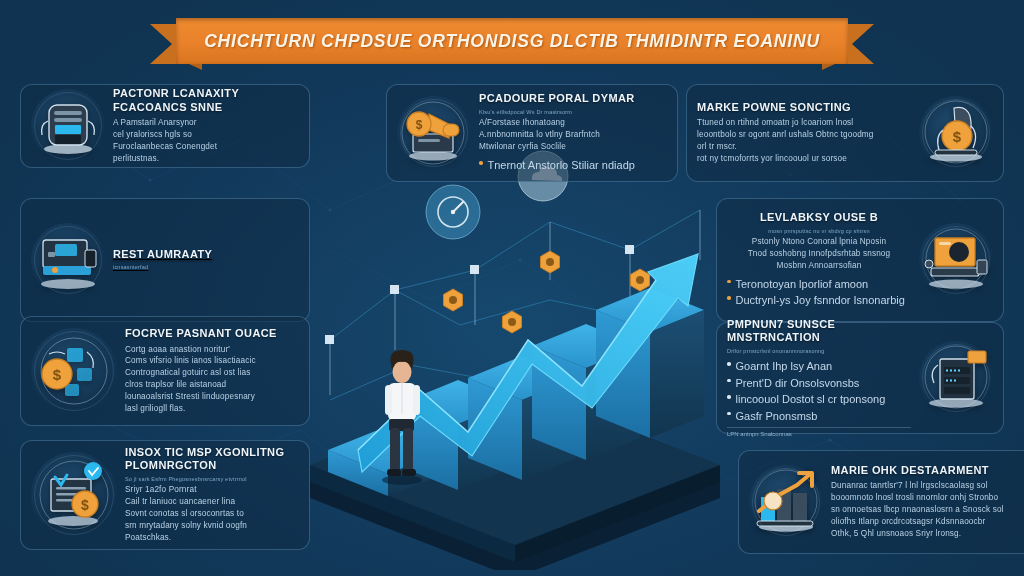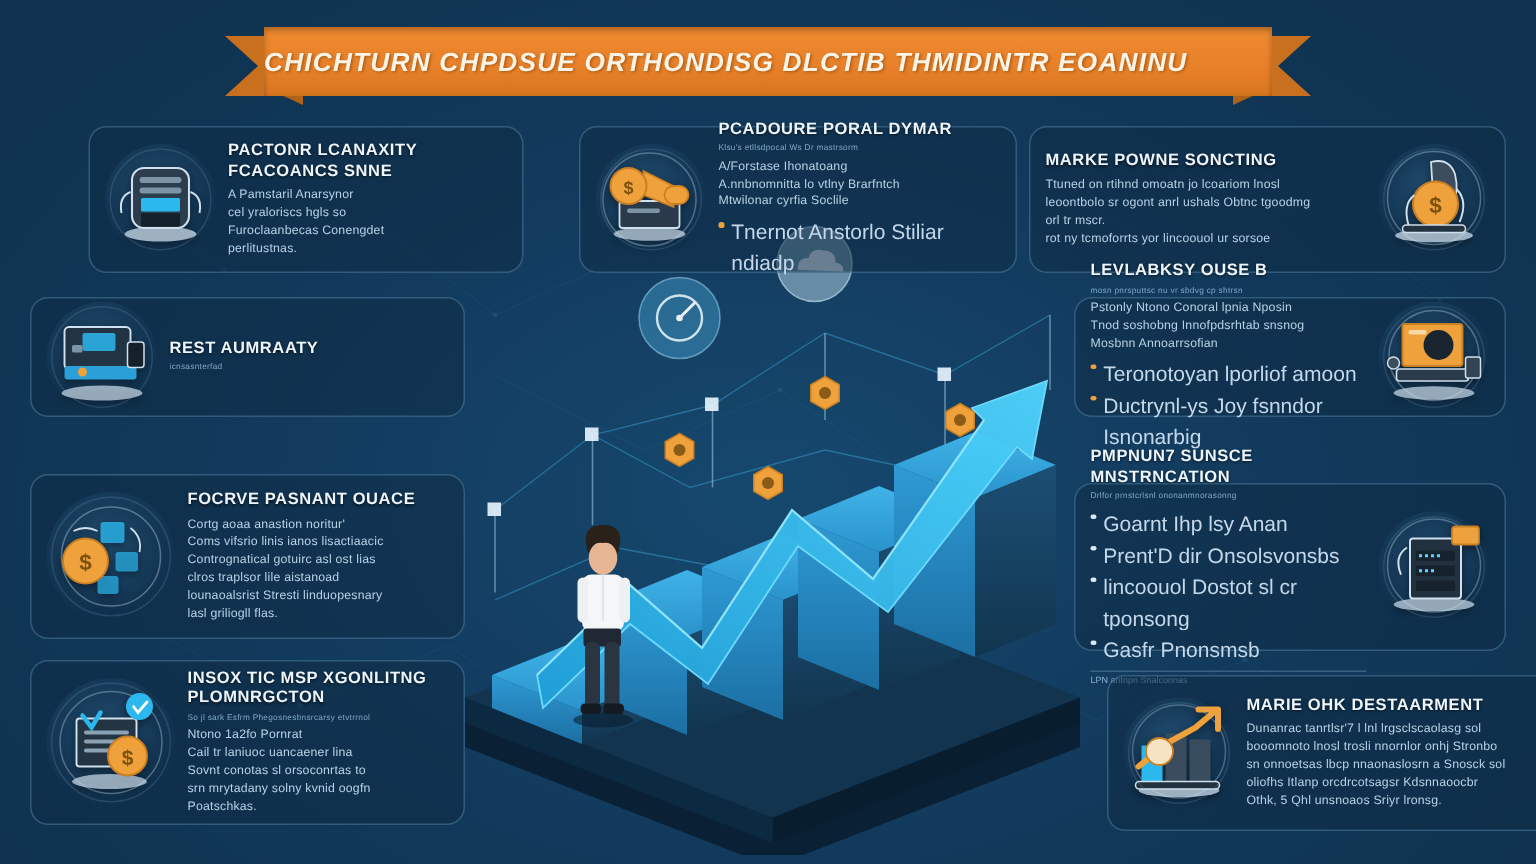--- a/index.html
+++ b/index.html
@@ -21,21 +21,21 @@
   .ribbon-wrap{position:absolute;left:150px;top:18px;width:724px;height:52px;}
   .ribbon-tail{position:absolute;top:6px;width:46px;height:40px;background:#c9701f;}
   .ribbon-tail.l{left:0;clip-path:polygon(0 0,100% 0,100% 100%,0 100%,22px 50%);}
   .ribbon-tail.r{right:0;clip-path:polygon(0 0,100% 0,calc(100% - 22px) 50%,100% 100%,0 100%);}
   .ribbon-fold{position:absolute;top:40px;width:26px;height:12px;background:#b0621a;}
   .ribbon-fold.l{left:26px;clip-path:polygon(0 0,100% 0,100% 100%);}
   .ribbon-fold.r{right:26px;clip-path:polygon(0 0,100% 0,0 100%);}
   .ribbon-main{
     position:absolute;left:26px;right:26px;top:0;height:46px;
     background:linear-gradient(180deg,#f08b30 0%,#e8812a 55%,#d9761f 100%);
-    display:flex;align-items:center;
+    display:flex;align-items:center;justify-content:center;
     box-shadow:0 2px 4px rgba(0,0,0,.3) inset;
   }
   .ribbon-title{
     color:#fdf4e8;font-size:17.5px;font-weight:bold;letter-spacing:.8px;
     font-style:italic;text-transform:uppercase;white-space:nowrap;
     text-shadow:1px 1px 2px rgba(120,60,0,.55);
     filter:blur(.35px);
   }
 
   
@@ -63,21 +63,21 @@
     filter:blur(.4px);letter-spacing:.2px;
   }
   .p-body{filter:blur(.35px);}
   .p-line{
     color:#b9d2e6;font-size:8.2px;line-height:1.45;letter-spacing:.15px;
     white-space:nowrap;overflow:hidden;text-overflow:clip;
   }
   .p-bullets{margin-top:4px;}
   .p-bullet{
     display:flex;align-items:flex-start;gap:5px;
-    color:#c4d8ea;font-size:14px;line-height:1.5;filter:blur(.35px);
+    color:#c4d8ea;font-size:11px;line-height:1.5;filter:blur(.35px);
   }
   .dot{flex:0 0 auto;width:3.5px;height:3.5px;border-radius:50%;margin-top:4px;}
   .dot.orange{background:#efa13c;}
   .dot.white{background:#dbe7f2;}
   .p-foot{
     margin-top:3px;border-top:1px solid rgba(150,190,220,.3);padding-top:2px;
     color:#8fb2cd;font-size:6px;line-height:1.35;filter:blur(.4px);
   }
 
   
@@ -264,21 +264,21 @@
         <rect x="17" y="23" width="7" height="30" rx="3.5" fill="#eef1f4"></rect>
         <rect x="-7" y="57" width="25" height="12" rx="2" fill="#1f2833"></rect>
         <rect x="-6" y="66" width="10" height="44" rx="4" fill="#2b3542"></rect>
         <rect x="7" y="66" width="10" height="44" rx="4" fill="#2b3542"></rect>
         <rect x="-9" y="107" width="14" height="7" rx="3" fill="#141a22"></rect>
         <rect x="6" y="107" width="14" height="7" rx="3" fill="#141a22"></rect>
       </g>
     </svg>
   </div>
 
-  <div class="panel" style="left:20px;top:84px;width:290px;height:98px;margin-left:39px;">
+  <div class="panel" style="left:20px;top:84px;width:290px;height:84px;">
     <div class="p-icon">
       <div class="ic-circle sm">
         <svg class="ic-svg" width="66" height="66" viewBox="0 0 66 66">
           <ellipse cx="33" cy="56" rx="24" ry="5" fill="#cfe0ee" opacity=".75"></ellipse>
           <rect x="14" y="12" width="38" height="40" rx="8" fill="#2c3d4d" stroke="#cfe0ee" stroke-width="1.4"></rect>
           <rect x="19" y="18" width="28" height="4" rx="2" fill="#7d93a6"></rect>
           <rect x="19" y="25" width="28" height="4" rx="2" fill="#7d93a6"></rect>
           <rect x="20" y="32" width="26" height="9" rx="1" fill="#2bb8ef"></rect>
           <rect x="20" y="42" width="26" height="9" rx="1" fill="#14202c"></rect>
           <path d="M13 28 q-8 3 -6 14" fill="none" stroke="#cfe0ee" stroke-width="1.3"></path>
@@ -290,21 +290,21 @@
       <div class="p-title">Pactonr Lcanaxity Fcacoancs Snne</div>
       <div class="p-body">
         <div class="p-line">A Pamstaril Anarsynor</div>
         <div class="p-line">cel yraloriscs hgls so</div>
         <div class="p-line">Furoclaanbecas Conengdet</div>
         <div class="p-line">perlitustnas.</div>
       </div>
     </div>
   </div>
 
-  <div class="panel" style="left:20px;top:198px;width:290px;height:80px;">
+  <div class="panel" style="left:20px;top:198px;width:290px;height:124px;text-decoration:underline;">
     <div class="p-icon">
       <div class="ic-circle sm">
         <svg class="ic-svg" width="70" height="64" viewBox="0 0 70 64">
           <ellipse cx="35" cy="56" rx="27" ry="5" fill="#cfe0ee" opacity=".7"></ellipse>
           <rect x="10" y="12" width="44" height="28" rx="3" fill="#223443" stroke="#cfe0ee" stroke-width="1.3"></rect>
           <rect x="22" y="16" width="22" height="12" rx="1.5" fill="#2bb8ef" opacity=".85"></rect>
           <rect x="10" y="38" width="48" height="9" rx="2" fill="#2a9fd8"></rect>
           <circle cx="22" cy="42" r="3" fill="#efa13c"></circle>
           <rect x="52" y="22" width="11" height="17" rx="2" fill="#16202a" stroke="#cfe0ee" stroke-width="1"></rect>
           <rect x="15" y="24" width="7" height="5" rx="1" fill="#7d93a6"></rect>
@@ -360,21 +360,21 @@
           <text x="50" y="53" font-size="14" text-anchor="middle" fill="#7d5210" font-family="Liberation Sans, sans-serif" font-weight="bold">$</text>
           <circle cx="58" cy="14" r="9" fill="#2bb8ef"></circle>
           <path d="M54 14 l3 4 l6 -7" fill="none" stroke="#ffffff" stroke-width="1.8" stroke-linecap="round"></path>
         </svg>
       </div>
     </div>
     <div class="p-text">
       <div class="p-title">Insox Tic Msp Xgonlitng Plomnrgcton</div>
       <div class="p-sub">So jl sark Esfrm Phegosnesbnsrcarsy etvtrrnol</div>
       <div class="p-body">
-        <div class="p-line">Ntono 1a2fo Pornrat</div>
+        <div class="p-line">Sriyr 1a2fo Pornrat</div>
         <div class="p-line">Cail tr laniuoc uancaener lina</div>
         <div class="p-line">Sovnt conotas sl orsoconrtas to</div>
         <div class="p-line">srn mrytadany solny kvnid oogfn</div>
         <div class="p-line">Poatschkas.</div>
       </div>
     </div>
   </div>
 
   <div class="panel" style="left:386px;top:84px;width:292px;height:98px;">
     <div class="p-icon">
@@ -427,21 +427,21 @@
       <div class="p-title">Marke Powne Soncting</div>
       <div class="p-body">
         <div class="p-line">Ttuned on rtihnd omoatn jo lcoariom lnosl</div>
         <div class="p-line">leoontbolo sr ogont anrl ushals Obtnc tgoodmg</div>
         <div class="p-line">orl tr mscr.</div>
         <div class="p-line">rot ny tcmoforrts yor lincoouol ur sorsoe</div>
       </div>
     </div>
   </div>
 
-  <div class="panel rev" style="left:716px;top:198px;width:288px;height:80px;">
+  <div class="panel rev" style="left:716px;top:198px;width:288px;height:124px;text-align:center;">
     <div class="p-icon">
       <div class="ic-circle sm">
         <svg class="ic-svg" width="74" height="64" viewBox="0 0 74 64">
           <circle cx="37" cy="31" r="30" fill="none" stroke="#9db8cc" stroke-width="1" opacity=".45"></circle>
           <ellipse cx="37" cy="56" rx="27" ry="4.5" fill="#cfe0ee" opacity=".7"></ellipse>
           <rect x="16" y="10" width="40" height="28" rx="2" fill="#efa13c" stroke="#c97f22" stroke-width="1.3"></rect>
           <circle cx="40" cy="24" r="10" fill="#1b2530"></circle>
           <rect x="20" y="14" width="12" height="3" rx="1.5" fill="#f8d8a8"></rect>
           <rect x="12" y="40" width="48" height="8" rx="2" fill="#2a3b4a" stroke="#cfe0ee" stroke-width="1.1"></rect>
           <rect x="58" y="32" width="10" height="14" rx="1.5" fill="#334455" stroke="#cfe0ee" stroke-width="1"></rect>

